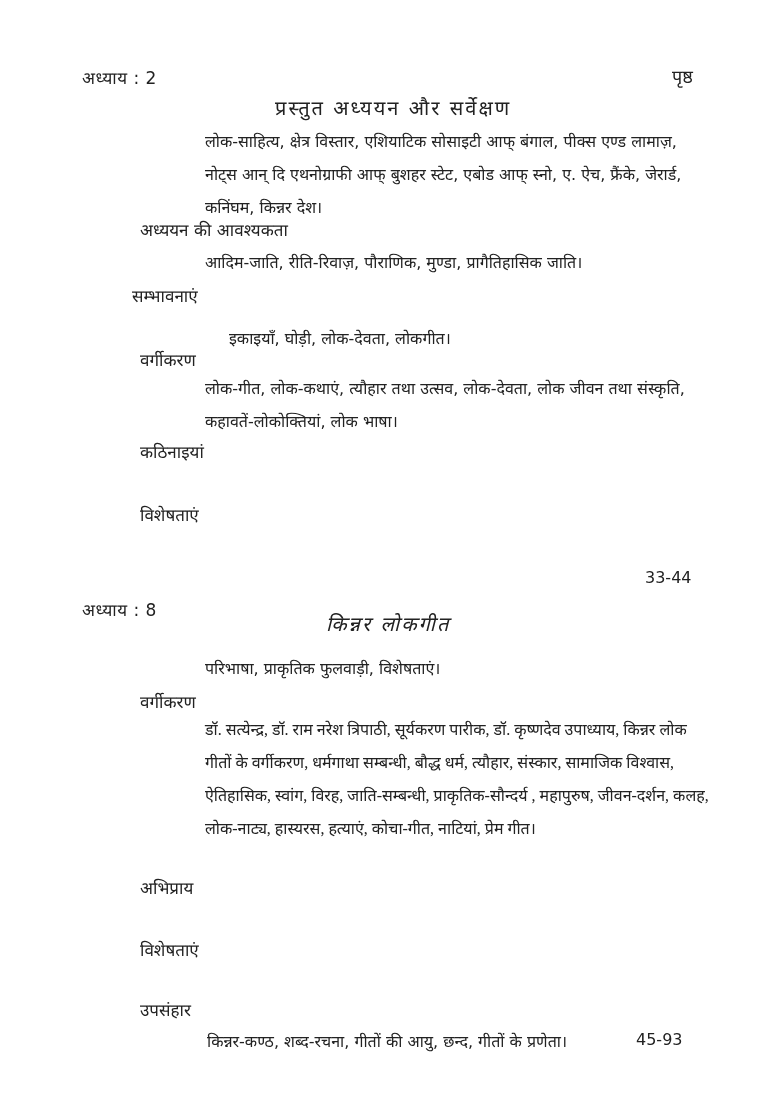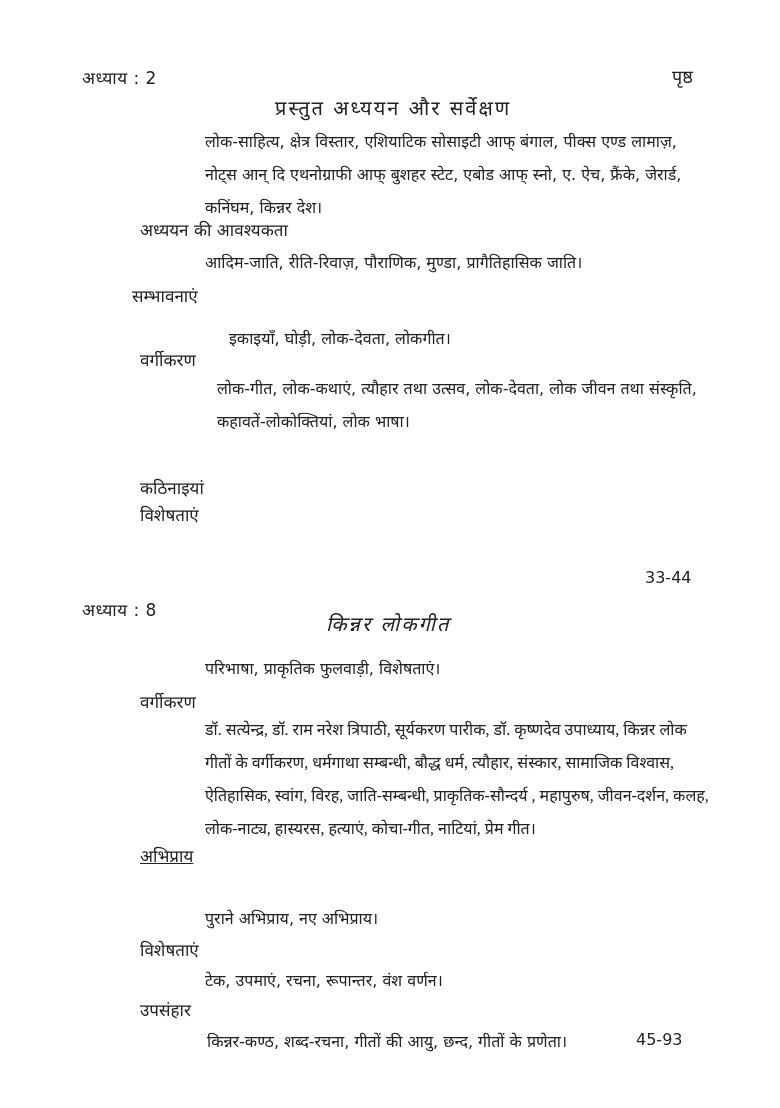--- a/index.html
+++ b/index.html
@@ -31,38 +31,36 @@
 
   <div class="abs body" style="left:205px;top:125px;width:505px;">लोक-साहित्य, क्षेत्र विस्तार, एशियाटिक सोसाइटी आफ् बंगाल, पीक्स एण्ड लामाज़, नोट्स आन् दि एथनोग्राफी आफ् बुशहर स्टेट, एबोड आफ् स्नो, ए. ऐच, फ्रैंके, जेरार्ड, कनिंघम, किन्नर देश।</div>
 
   <div class="abs heading" style="left:140px;top:218px;">अध्ययन की आवश्यकता</div>
   <div class="abs body" style="left:205px;top:246px;width:505px;">आदिम-जाति, रीति-रिवाज़, पौराणिक, मुण्डा, प्रागैतिहासिक जाति।</div>
 
   <div class="abs heading" style="left:132px;top:284px;">सम्भावनाएं</div>
   <div class="abs body" style="left:205px;top:322px;width:505px;margin-left:24px;">इकाइयाँ, घोड़ी, लोक-देवता, लोकगीत।</div>
 
   <div class="abs heading" style="left:140px;top:348px;">वर्गीकरण</div>
-  <div class="abs body" style="left:205px;top:372px;width:505px;margin-left:12px;">लोक-गीत, लोक-कथाएं, त्यौहार तथा उत्सव, लोक-देवता, लोक जीवन तथा संस्कृति, कहावतें-लोकोक्तियां, लोक भाषा।</div>
+  <div class="abs body" style="left:205px;top:372px;width:505px;">लोक-गीत, लोक-कथाएं, त्यौहार तथा उत्सव, लोक-देवता, लोक जीवन तथा संस्कृति, कहावतें-लोकोक्तियां, लोक भाषा।</div>
 
-  <div class="abs heading" style="left:140px;top:440px;margin-top:36px;">कठिनाइयां</div>
+  <div class="abs heading" style="left:140px;top:440px;">कठिनाइयां</div>
 
   <div class="abs heading" style="left:140px;top:503px;">विशेषताएं</div>
   <div class="abs pages" style="left:645px;top:568px;">33-44</div>
 
   <div class="abs chap" style="left:82px;top:598px;">अध्याय : 8</div>
   <div class="abs title" style="left:326px;top:610px;font-style:italic;">किन्नर लोकगीत</div>
 
   <div class="abs body" style="left:205px;top:652px;width:505px;">परिभाषा, प्राकृतिक फुलवाड़ी, विशेषताएं।</div>
 
   <div class="abs heading" style="left:140px;top:690px;">वर्गीकरण</div>
   <div class="abs body" style="left:205px;top:713px;width:505px;font-family:Liberation Serif, serif;">डॉ. सत्येन्द्र, डॉ. राम नरेश त्रिपाठी, सूर्यकरण पारीक, डॉ. कृष्णदेव उपाध्याय, किन्नर लोक गीतों के वर्गीकरण, धर्मगाथा सम्बन्धी, बौद्ध धर्म, त्यौहार, संस्कार, सामाजिक विश्वास, ऐतिहासिक, स्वांग, विरह, जाति-सम्बन्धी, प्राकृतिक-सौन्दर्य , महापुरुष, जीवन-दर्शन, कलह, लोक-नाट्य, हास्यरस, हत्याएं, कोचा-गीत, नाटियां, प्रेम गीत।</div>
 
-  <div class="abs heading" style="left:140px;top:844px;text-decoration:underline;">अभिप्राय</div>
-  <div class="abs body" style="left:205px;top:902px;width:505px;">पुराने अभिप्राय, नए अभिप्राय।</div>
+  <div class="abs heading" style="left:140px;top:876px;">अभिप्राय</div>
 
   <div class="abs heading" style="left:140px;top:938px;">विशेषताएं</div>
-  <div class="abs body" style="left:205px;top:964px;width:505px;">टेक, उपमाएं, रचना, रूपान्तर, वंश वर्णन।</div>
 
   <div class="abs heading" style="left:140px;top:998px;">उपसंहार</div>
   <div class="abs body" style="left:207px;top:1025px;width:430px;">किन्नर-कण्ठ, शब्द-रचना, गीतों की आयु, छन्द, गीतों के प्रणेता।</div>
   <div class="abs pages" style="left:636px;top:1030px;">45-93</div>
 
 </div>
 
 </body></html>

